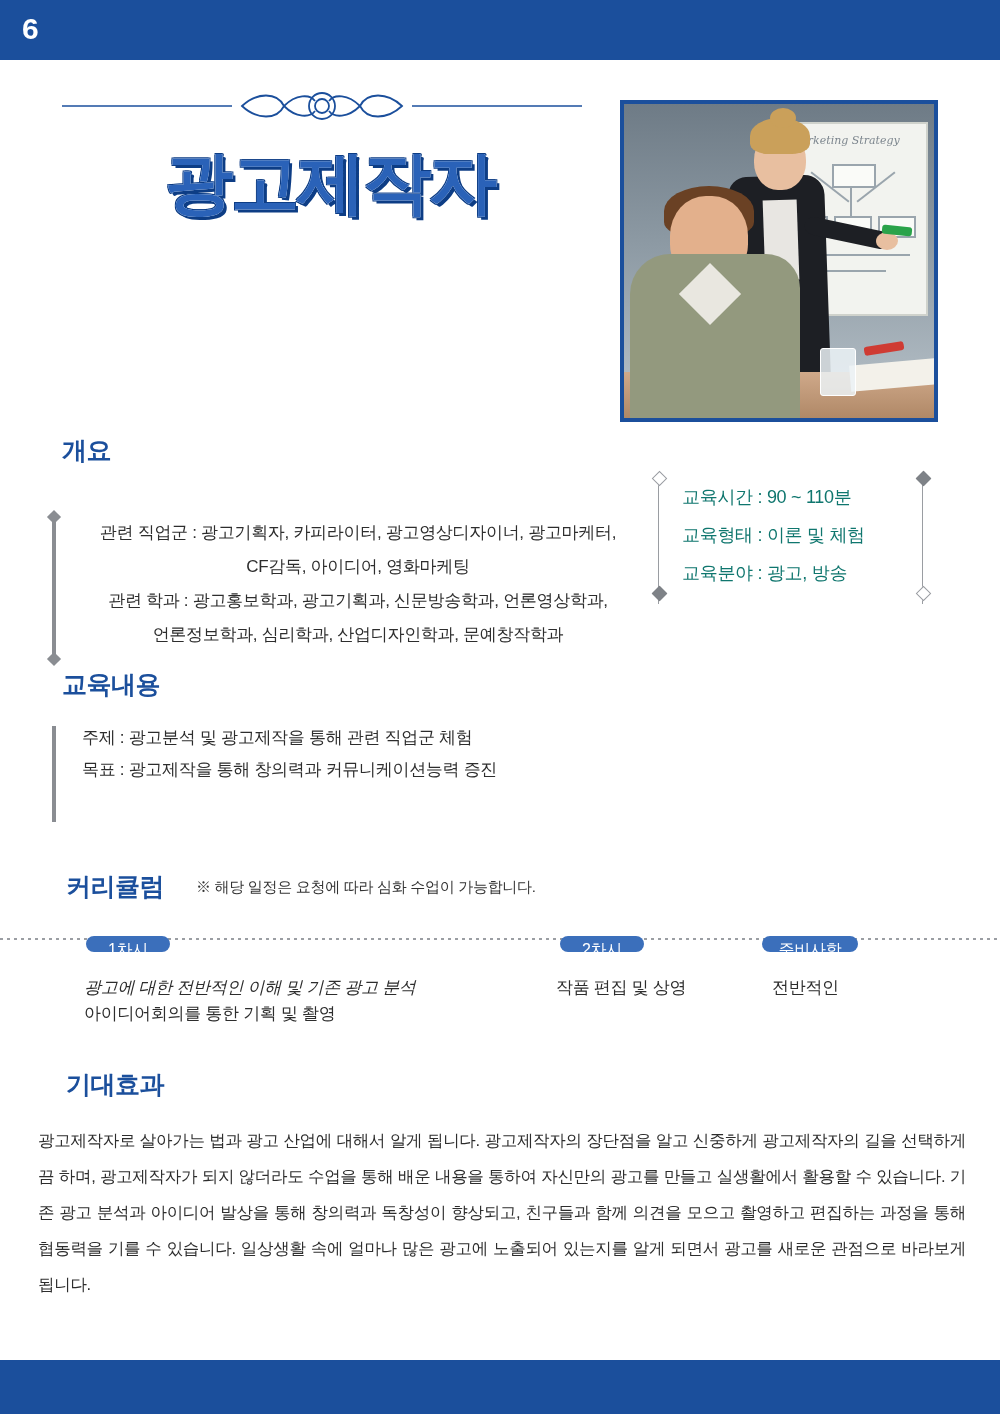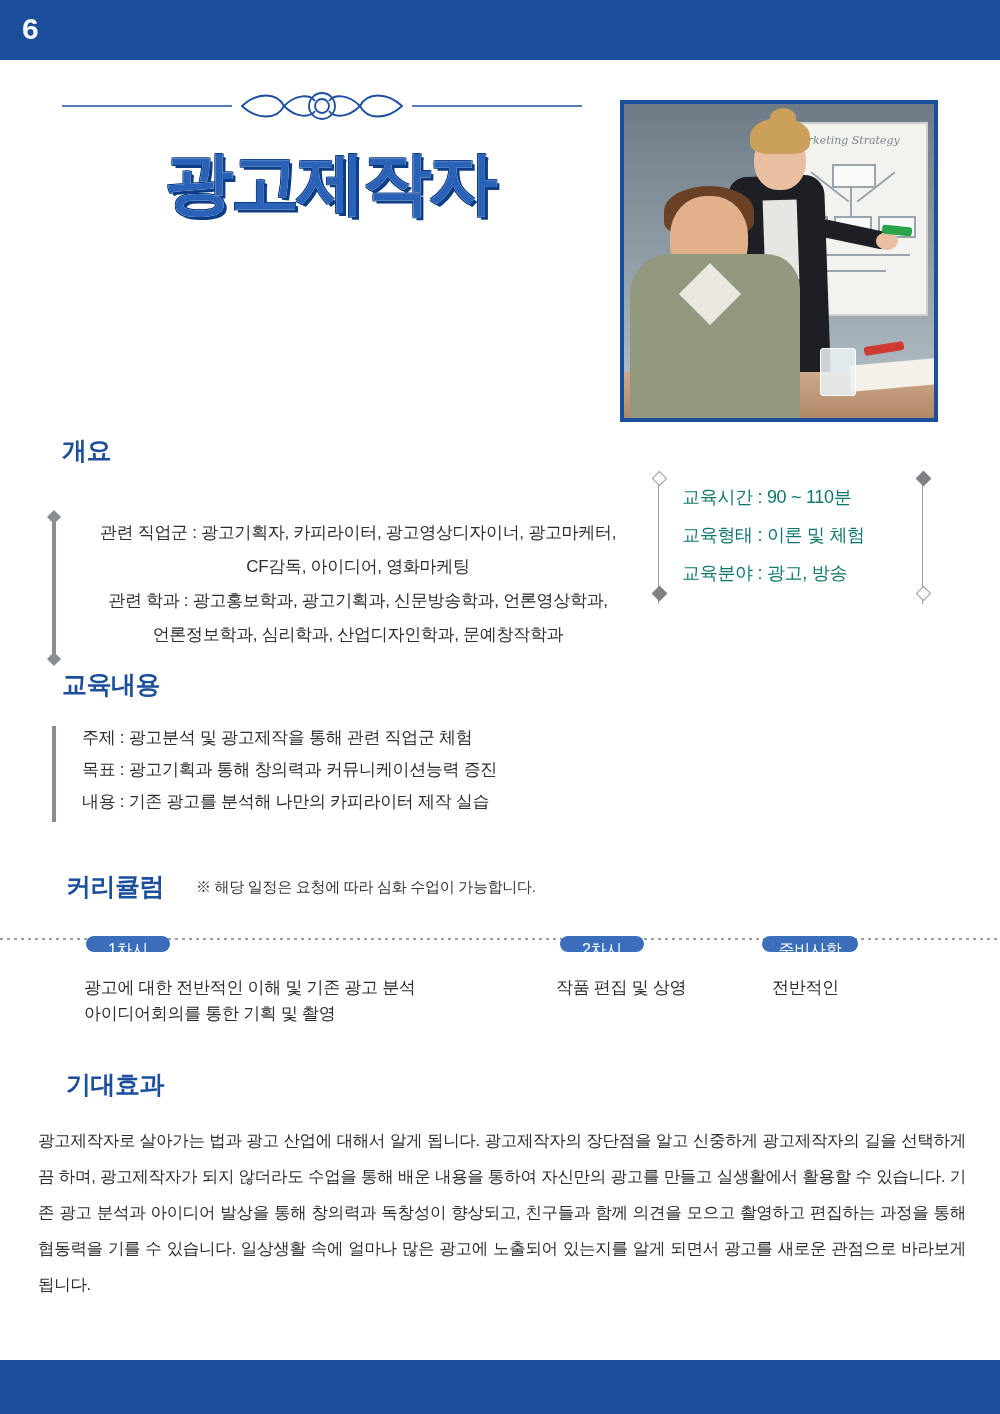--- a/index.html
+++ b/index.html
@@ -393,33 +393,32 @@
   <div class="ovr-item">교육시간 : 90 ~ 110분</div>
   <div class="ovr-item">교육형태 : 이론 및 체험</div>
   <div class="ovr-item">교육분야 : 광고, 방송</div>
 </div>
 
 <div class="sec-head" style="left:62px; top:668px;">교육내용</div>
 
 <div class="edu-block">
   <div class="edu-bar"></div>
   <div class="edu-item">주제 : 광고분석 및 광고제작을 통해 관련 직업군 체험</div>
-  <div class="edu-item">목표 :  광고기획과 통해 창의력과 커뮤니케이션능력 증진</div>
-  <div class="edu-item">내용 : 기존 광고를 분석해 나만의 카피라이터 제작 실습</div>
+  <div class="edu-item">목표 :  광고제작을 통해 창의력과 커뮤니케이션능력 증진</div>
 </div>
 
 <div class="sec-head" style="left:66px; top:870px;">커리큘럼</div>
 <div class="curri-note">※ 해당 일정은 요청에 따라 심화 수업이 가능합니다.</div>
 <div class="dot-rule"></div>
 
 <div class="pill" style="left:86px; top:936px; width:84px;">1차시</div>
 <div class="pill" style="left:560px; top:936px; width:84px;">2차시</div>
 <div class="pill" style="left:762px; top:936px; width:96px;">준비사항</div>
 
-<div class="curri-col-text" style="left:84px; top:974px; width:430px;">광고에 대한 전반적인 이해 및 기존 광고 분석</div>
+<div class="curri-col-text" style="left:84px; top:974px; width:430px;font-style:italic;">광고에 대한 전반적인 이해 및 기존 광고 분석</div>
 <div class="curri-col-text" style="left:84px; top:1000px; width:430px;">아이디어회의를 통한 기획 및 촬영</div>
 <div class="curri-col-text" style="left:556px; top:974px; width:180px;">작품 편집 및 상영</div>
 <div class="curri-col-text" style="left:772px; top:974px; width:160px;">전반적인</div>
 
 <div class="sec-head" style="left:66px; top:1068px;">기대효과</div>
 <div class="effect-body">광고제작자로 살아가는 법과 광고 산업에 대해서 알게 됩니다. 광고제작자의 장단점을 알고 신중하게 광고제작자의 길을 선택하게끔 하며, 광고제작자가 되지 않더라도 수업을 통해 배운 내용을 통하여 자신만의 광고를 만들고 실생활에서 활용할 수 있습니다. 기존 광고 분석과 아이디어 발상을 통해 창의력과 독창성이 향상되고, 친구들과 함께 의견을 모으고 촬영하고 편집하는 과정을 통해 협동력을 기를 수 있습니다. 일상생활 속에 얼마나 많은 광고에 노출되어 있는지를 알게 되면서 광고를 새로운 관점으로 바라보게 됩니다.</div>
 
 <div class="bottom-bar"></div>
 
 </body></html>

